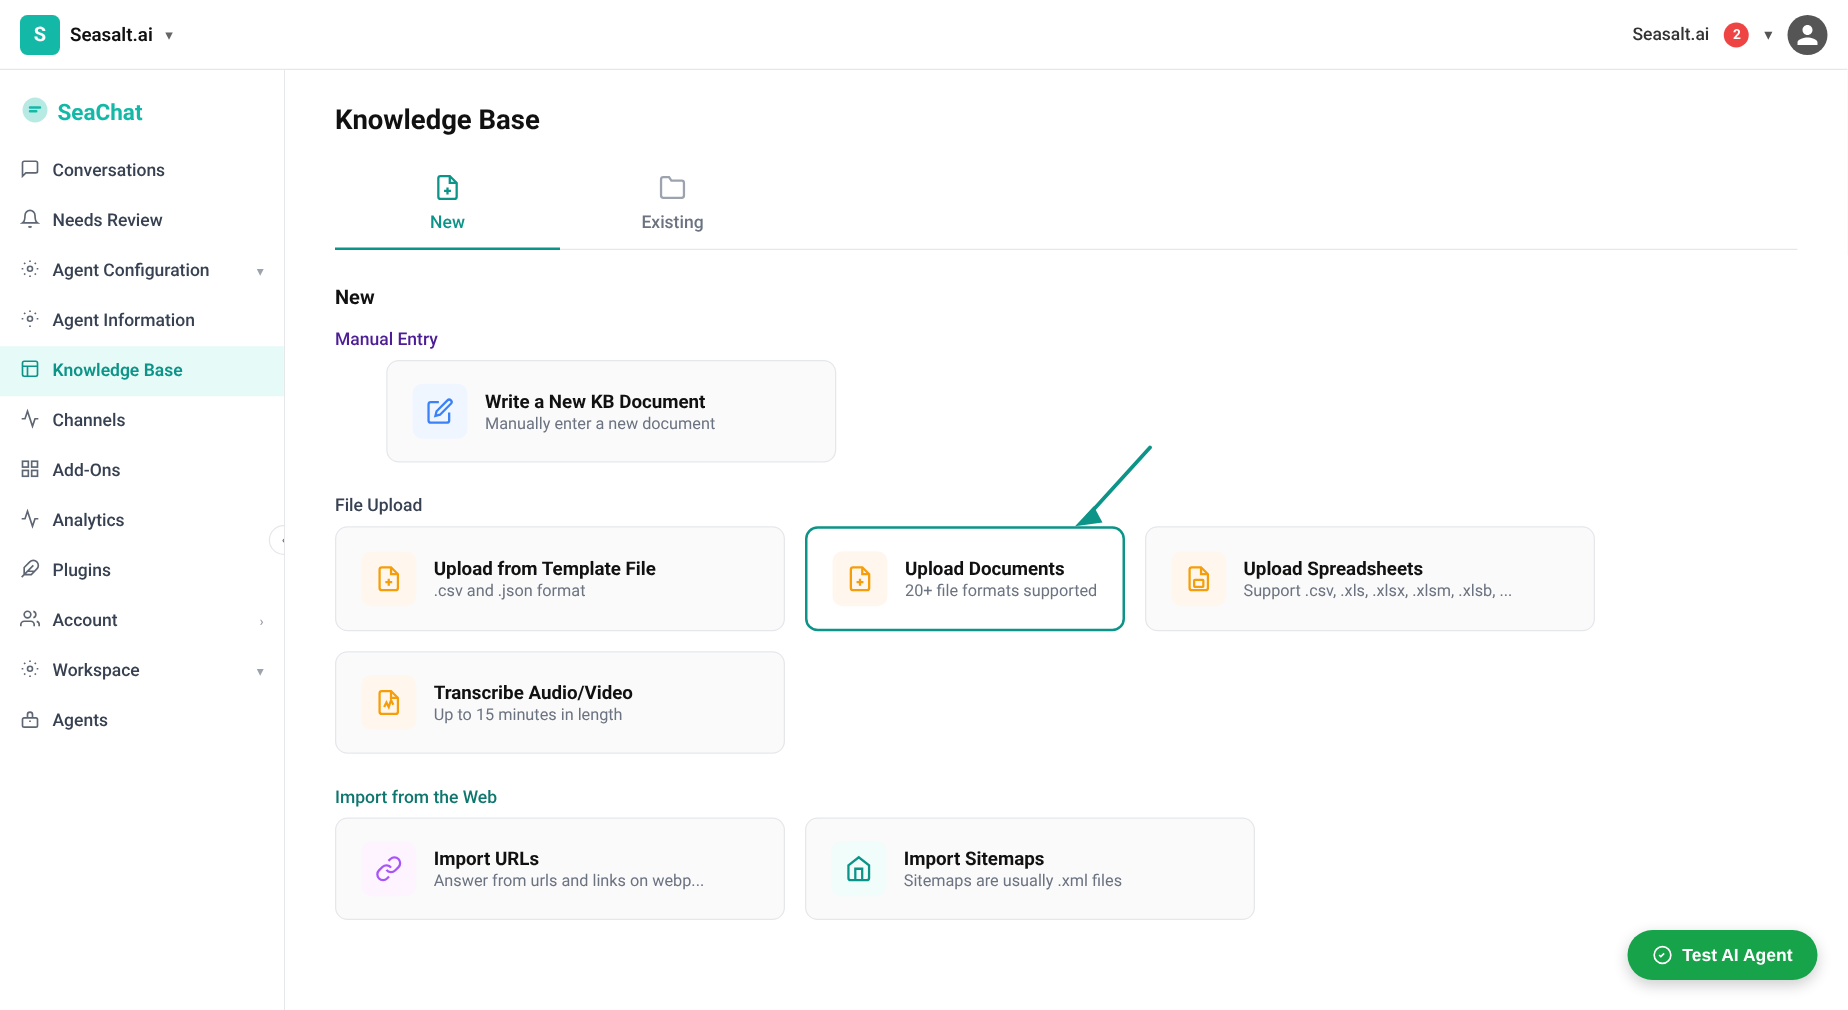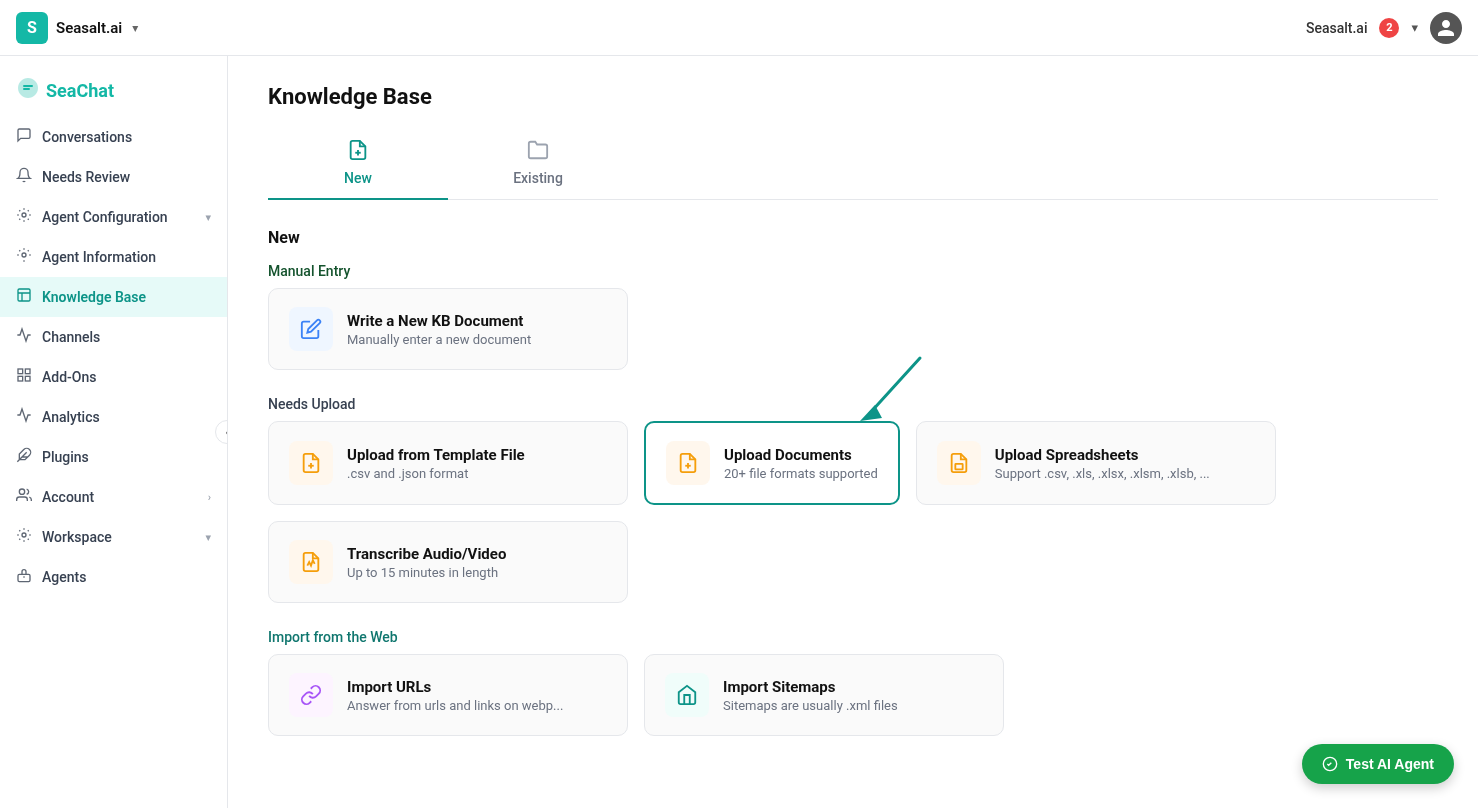--- a/index.html
+++ b/index.html
@@ -421,41 +421,41 @@
             </svg>
         </span>
         <span>Existing</span>
       </div>
     </div>
 
     <div class="section-block">
       <div class="section-title">New</div>
 
       <div style="margin-bottom:8px;">
-        <span style="font-size:14px;color:#14532d;font-weight:500;">Manual Entry</span>
+        <span style="font-size:14px;color:#4c1d95;font-weight:500;">Manual Entry</span>
       </div>
       <div class="cards-row">
-        <div class="card" style="max-width:360px;">
+        <div class="card" style="max-width:360px;margin-left:41px;">
           <div class="card-icon-wrap blue">
             <svg width="22" height="22" viewBox="0 0 24 24" fill="none" stroke="#3b82f6" stroke-width="2">
                 <path d="M11 4H4a2 2 0 00-2 2v14a2 2 0 002 2h14a2 2 0 002-2v-7"></path>
                 <path d="M18.5 2.5a2.121 2.121 0 013 3L12 15l-4 1 1-4 9.5-9.5z"></path>
               </svg>
           </div>
           <div class="card-text">
             <div class="card-title">Write a New KB Document</div>
             <div class="card-desc">Manually enter a new document</div>
           </div>
         </div>
       </div>
     </div>
 
     <div class="section-block">
       <div style="margin-bottom:8px;">
-        <span style="font-size:14px;color:#374151;font-weight:500;">Needs Upload</span>
+        <span style="font-size:14px;color:#374151;font-weight:500;">File Upload</span>
       </div>
 
       <div class="cards-row" style="position:relative;">
         <div class="card">
           <div class="card-icon-wrap orange">
             <svg width="22" height="22" viewBox="0 0 24 24" fill="none" stroke="#f59e0b" stroke-width="2">
                 <path d="M14 2H6a2 2 0 00-2 2v16a2 2 0 002 2h12a2 2 0 002-2V8z"></path>
                 <polyline points="14 2 14 8 20 8"></polyline>
                 <line x1="12" y1="18" x2="12" y2="12"></line>
                 <line x1="9" y1="15" x2="15" y2="15"></line>

